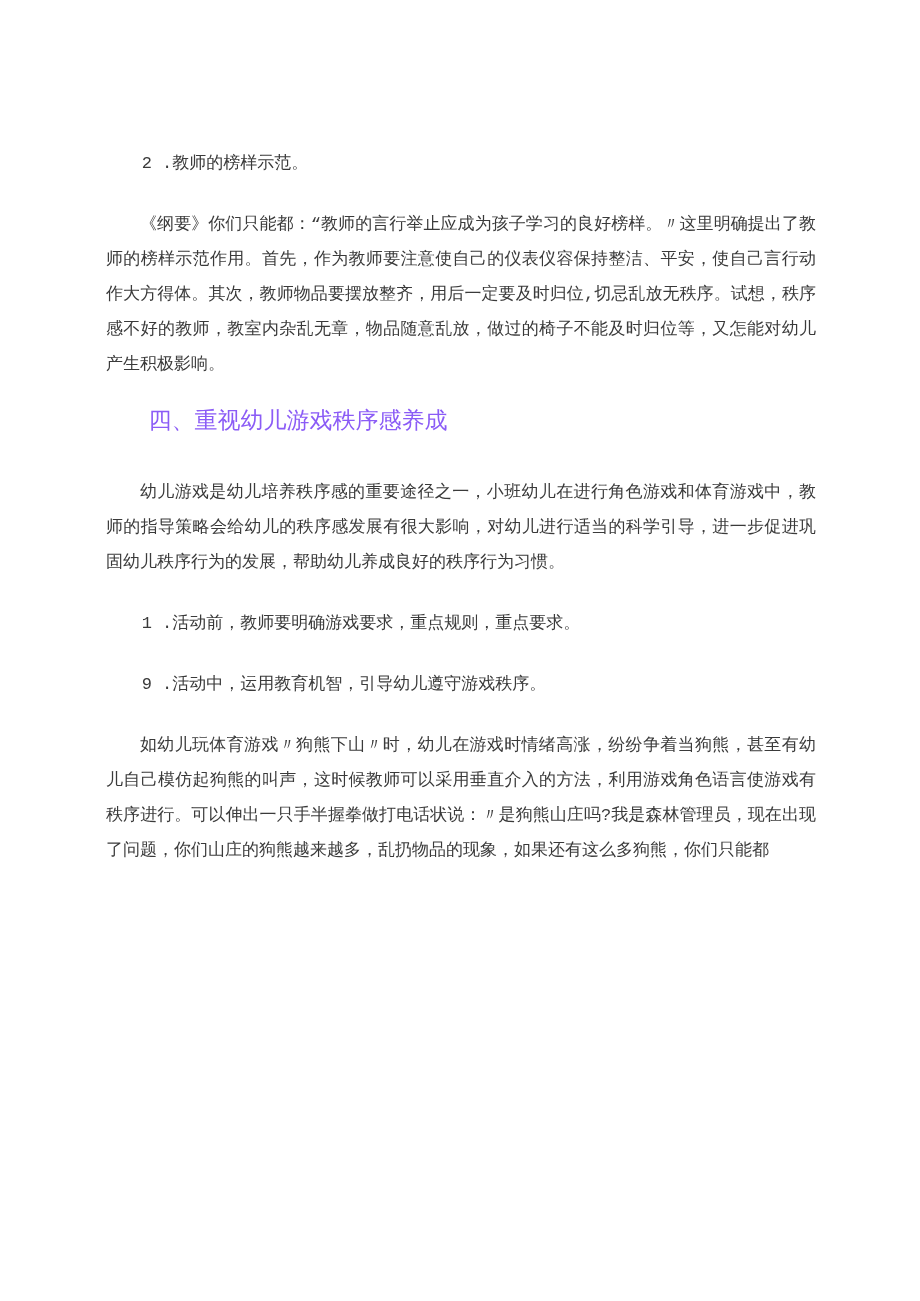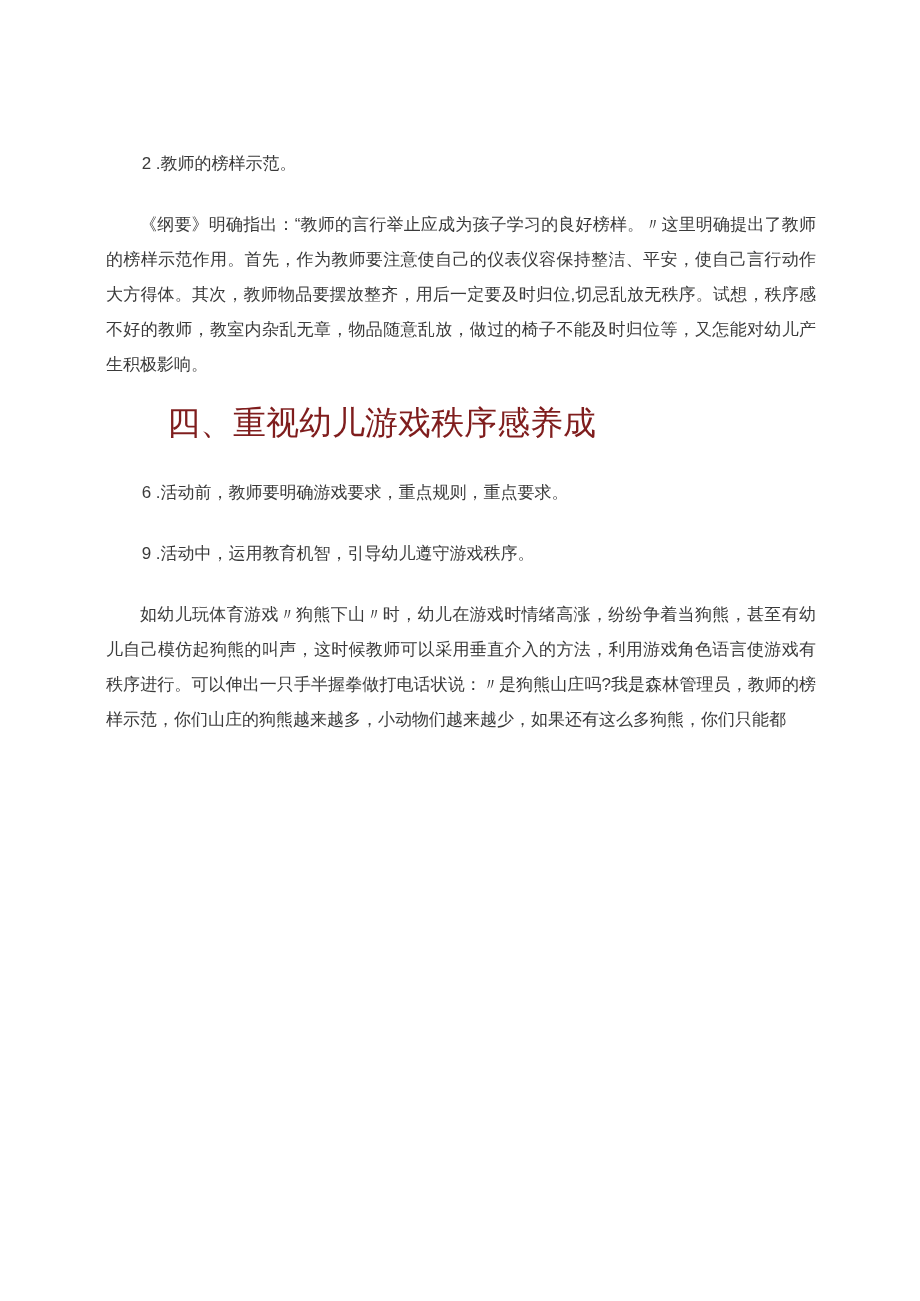--- a/index.html
+++ b/index.html
@@ -8,60 +8,61 @@
     background: #ffffff;
   }
   .page {
     position: relative;
     width: 920px;
     height: 1251px;
     box-sizing: border-box;
     background: #ffffff;
     padding: 146px 104px 0 106px;
     overflow: hidden;
-    font-family: Liberation Sans, sans-serif;
+    font-family: Liberation Mono, monospace;
     color: #3a3a3a;
   }
   .para, .point {
     margin: 26px 0 0 0;
     font-size: 17px;
     line-height: 35px;
     text-align: justify;
     text-indent: 2em;
     word-break: break-all;
     color: #3a3a3a;
   }
   .point {
     text-align: left;
     text-indent: 2.1em;
   }
   .block-first {
     margin-top: 0;
   }
   .heading {
     margin: 18px 0 30px 0;
-    font-size: 33px;
+    font-size: 23px;
     line-height: 45px;
     font-weight: 400;
     text-indent: 1.85em;
-    color: #7f1d1d;
+    color: #8b5cf6;
   }
 </style>
 </head>
 <body>
 
 <div class="page">
 
   <div class="point block-first">2 .教师的榜样示范。</div>
 
-  <div class="para">《纲要》明确指出：“教师的言行举止应成为孩子学习的良好榜样。〃这里明确提出了教师的榜样示范作用。首先，作为教师要注意使自己的仪表仪容保持整洁、平安，使自己言行动作大方得体。其次，教师物品要摆放整齐，用后一定要及时归位,切忌乱放无秩序。试想，秩序感不好的教师，教室内杂乱无章，物品随意乱放，做过的椅子不能及时归位等，又怎能对幼儿产生积极影响。</div>
+  <div class="para">《纲要》你们只能都：“教师的言行举止应成为孩子学习的良好榜样。〃这里明确提出了教师的榜样示范作用。首先，作为教师要注意使自己的仪表仪容保持整洁、平安，使自己言行动作大方得体。其次，教师物品要摆放整齐，用后一定要及时归位,切忌乱放无秩序。试想，秩序感不好的教师，教室内杂乱无章，物品随意乱放，做过的椅子不能及时归位等，又怎能对幼儿产生积极影响。</div>
 
   <div class="heading">四、重视幼儿游戏秩序感养成</div>
 
+  <div class="para">幼儿游戏是幼儿培养秩序感的重要途径之一，小班幼儿在进行角色游戏和体育游戏中，教师的指导策略会给幼儿的秩序感发展有很大影响，对幼儿进行适当的科学引导，进一步促进巩固幼儿秩序行为的发展，帮助幼儿养成良好的秩序行为习惯。</div>
 
-  <div class="point">6 .活动前，教师要明确游戏要求，重点规则，重点要求。</div>
+  <div class="point">1 .活动前，教师要明确游戏要求，重点规则，重点要求。</div>
 
 
   <div class="point">9 .活动中，运用教育机智，引导幼儿遵守游戏秩序。</div>
 
-  <div class="para">如幼儿玩体育游戏〃狗熊下山〃时，幼儿在游戏时情绪高涨，纷纷争着当狗熊，甚至有幼儿自己模仿起狗熊的叫声，这时候教师可以采用垂直介入的方法，利用游戏角色语言使游戏有秩序进行。可以伸出一只手半握拳做打电话状说：〃是狗熊山庄吗?我是森林管理员，教师的榜样示范，你们山庄的狗熊越来越多，小动物们越来越少，如果还有这么多狗熊，你们只能都</div>
+  <div class="para">如幼儿玩体育游戏〃狗熊下山〃时，幼儿在游戏时情绪高涨，纷纷争着当狗熊，甚至有幼儿自己模仿起狗熊的叫声，这时候教师可以采用垂直介入的方法，利用游戏角色语言使游戏有秩序进行。可以伸出一只手半握拳做打电话状说：〃是狗熊山庄吗?我是森林管理员，现在出现了问题，你们山庄的狗熊越来越多，乱扔物品的现象，如果还有这么多狗熊，你们只能都</div>
 
 </div>
 
 </body></html>

